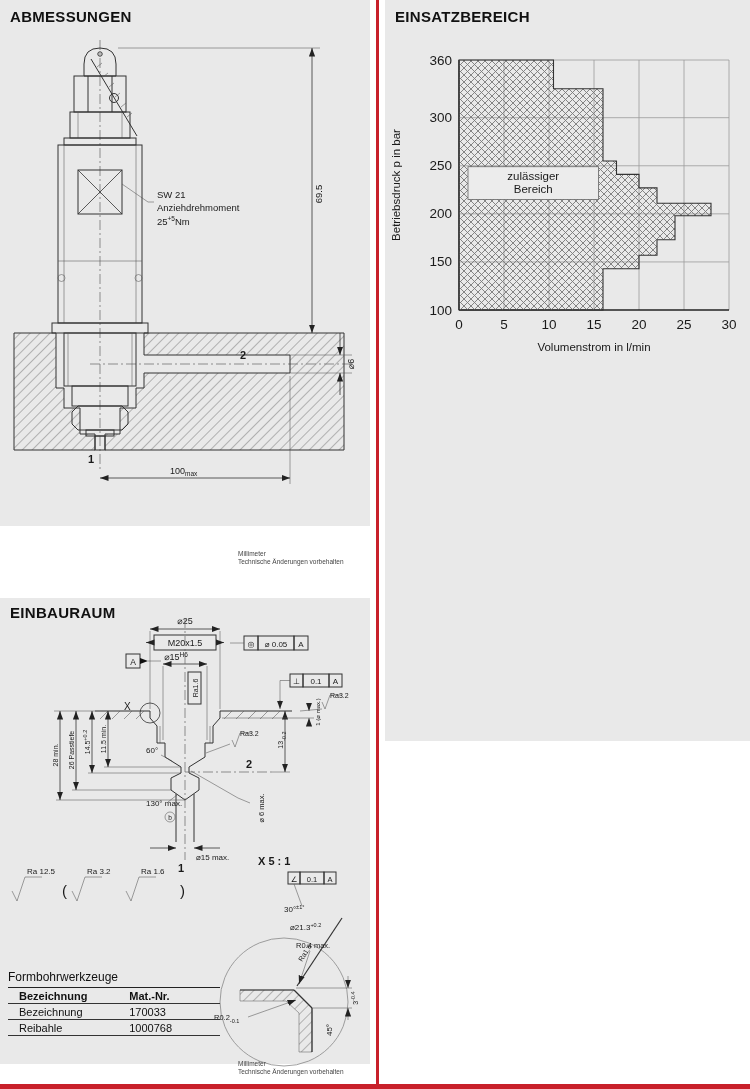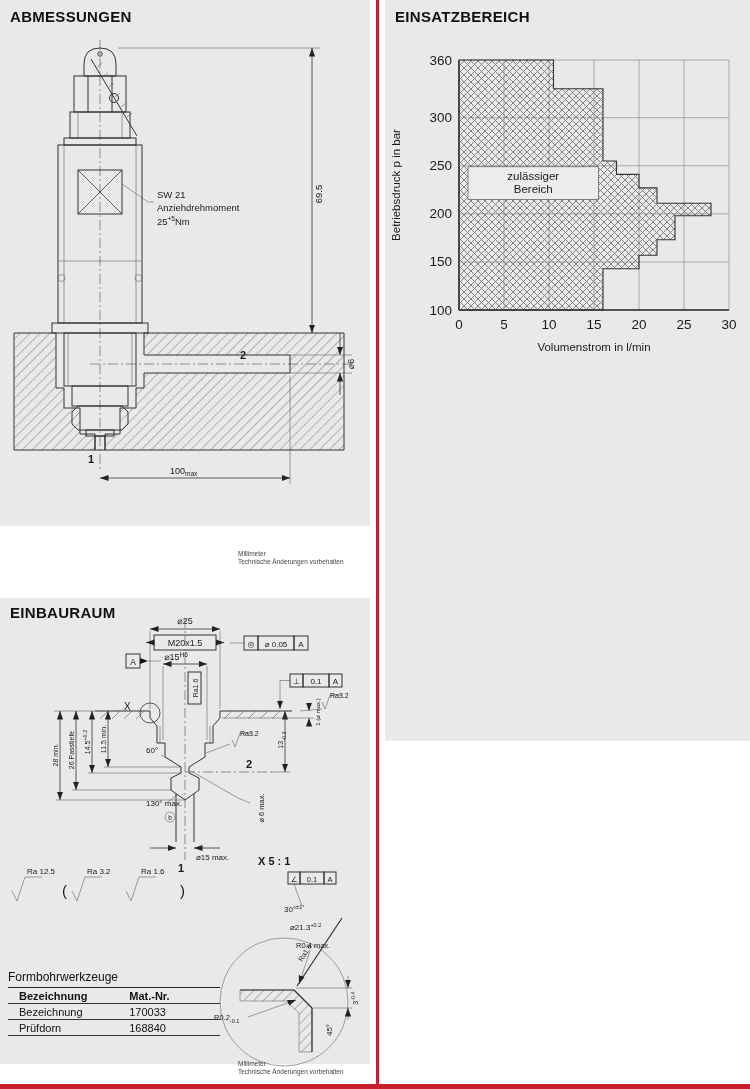--- a/index.html
+++ b/index.html
@@ -373,22 +373,22 @@
           <th>Bezeichnung</th>
           <th>Mat.-Nr.</th>
         </tr>
       </thead>
       <tbody>
         <tr>
           <td>Bezeichnung</td>
           <td>170033</td>
         </tr>
         <tr>
-          <td>Prüfdorn</td>
-          <td>168840</td>
+          <td>Reibahle</td>
+          <td>1000768</td>
         </tr>
       </tbody>
     </table>
   </div>
 
   <div class="footnote" style="left:238px;top:462px">
     <div>Millimeter</div>
     <div>Technische Änderungen vorbehalten</div>
   </div>
 </div>

